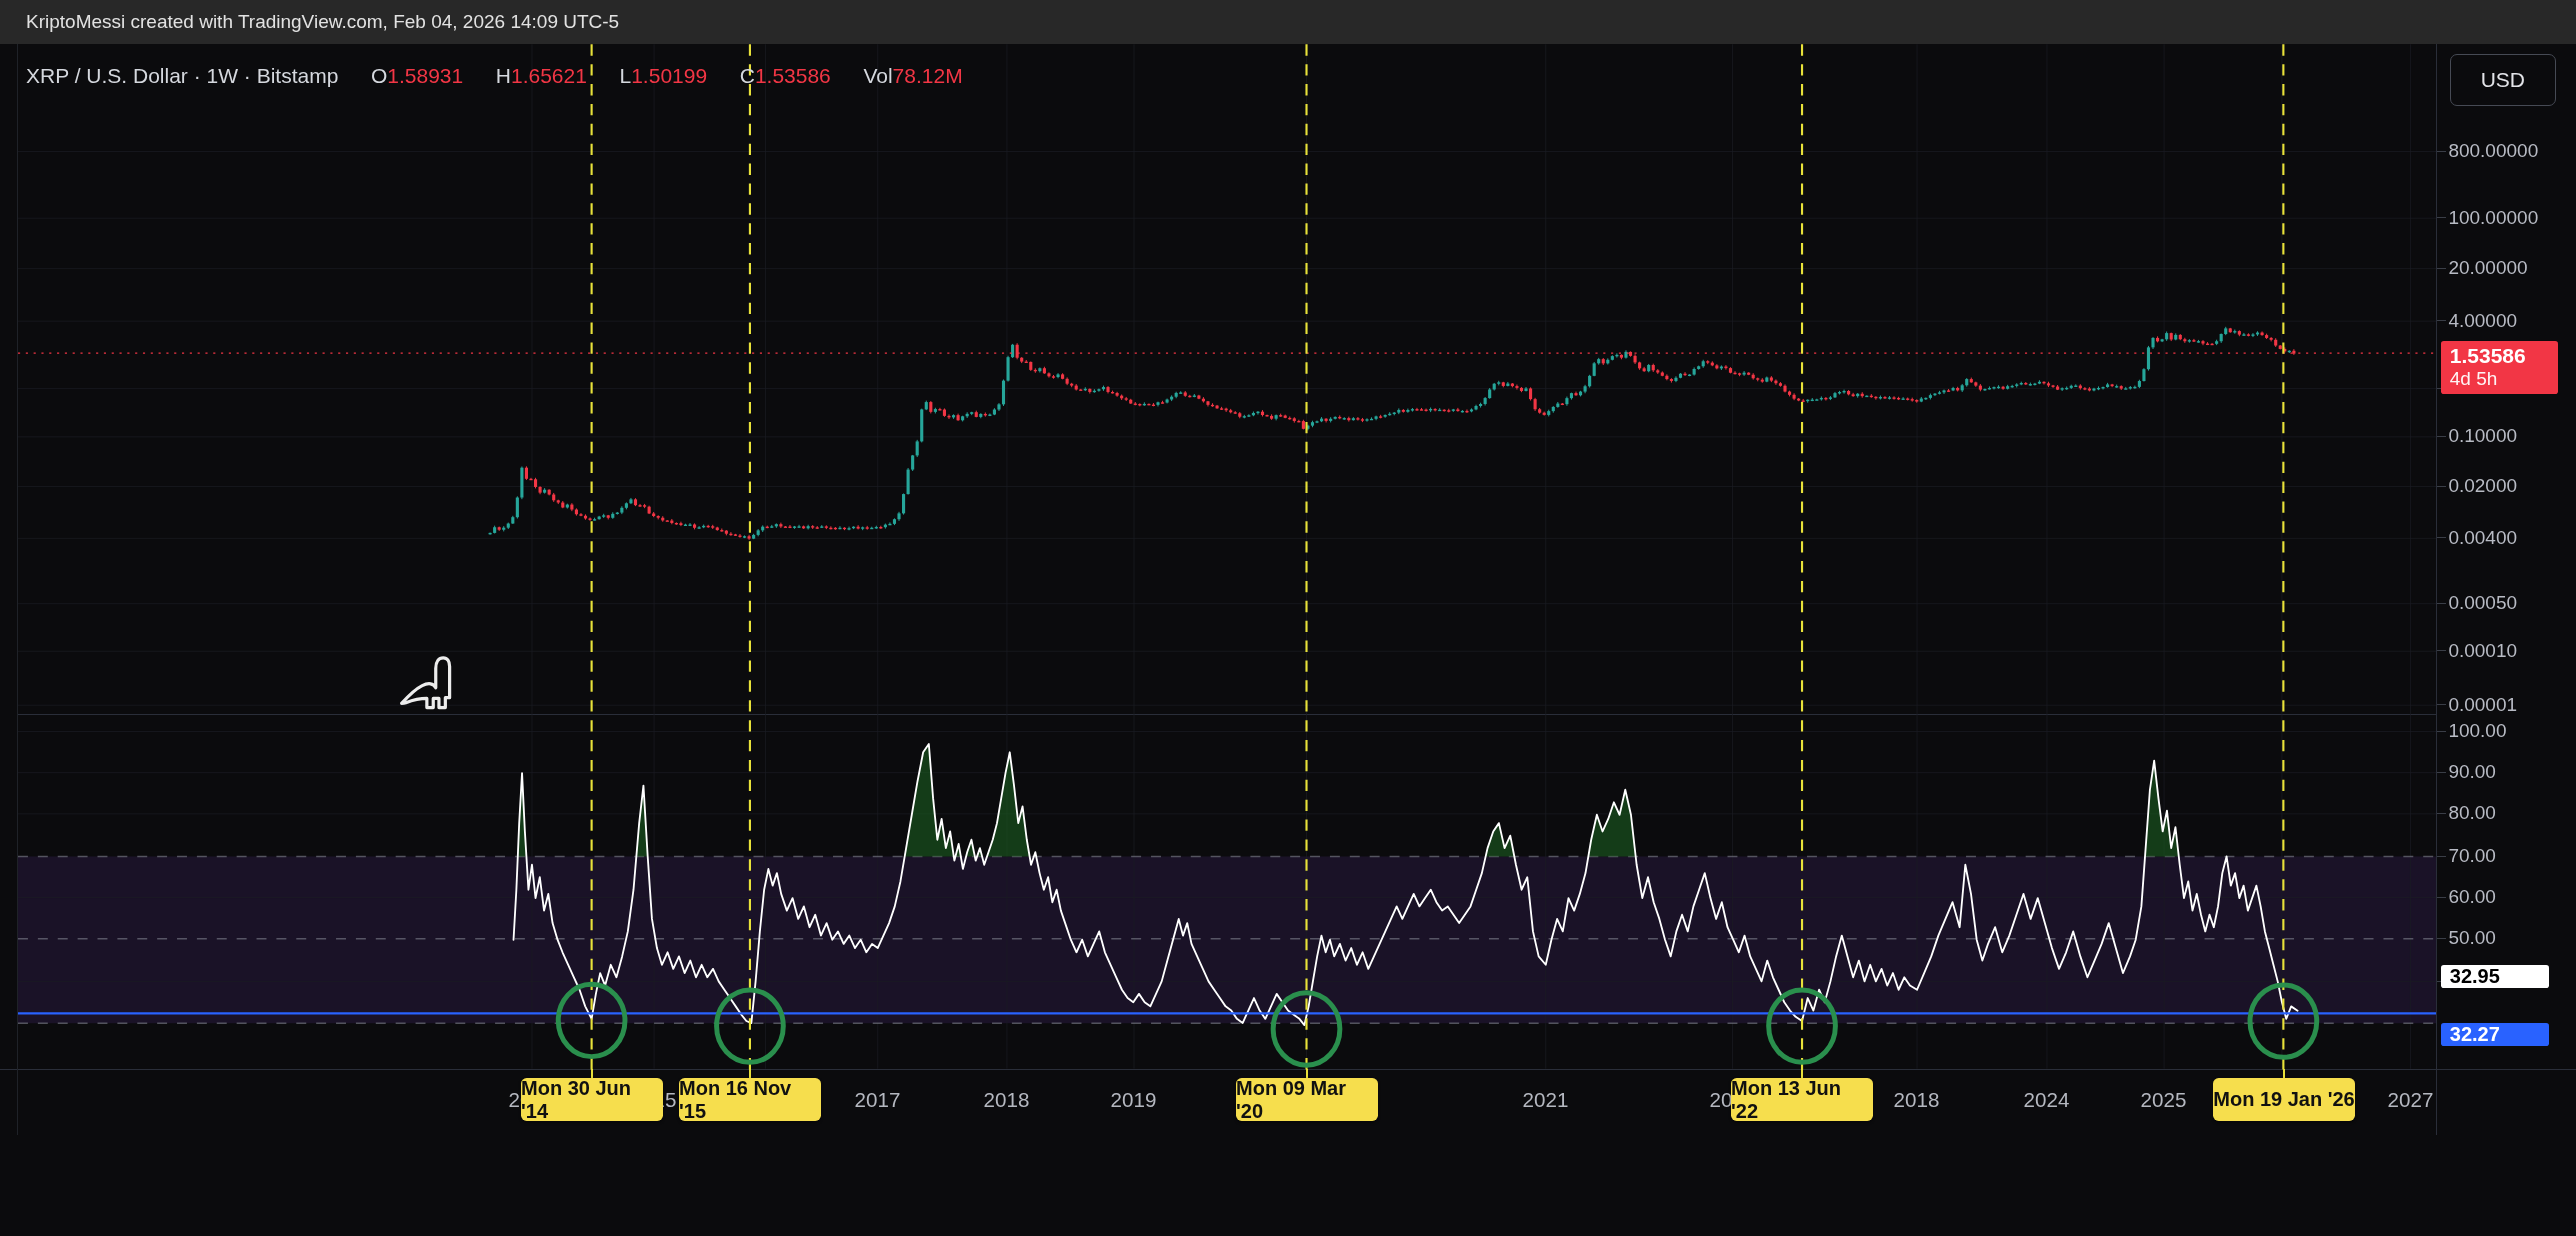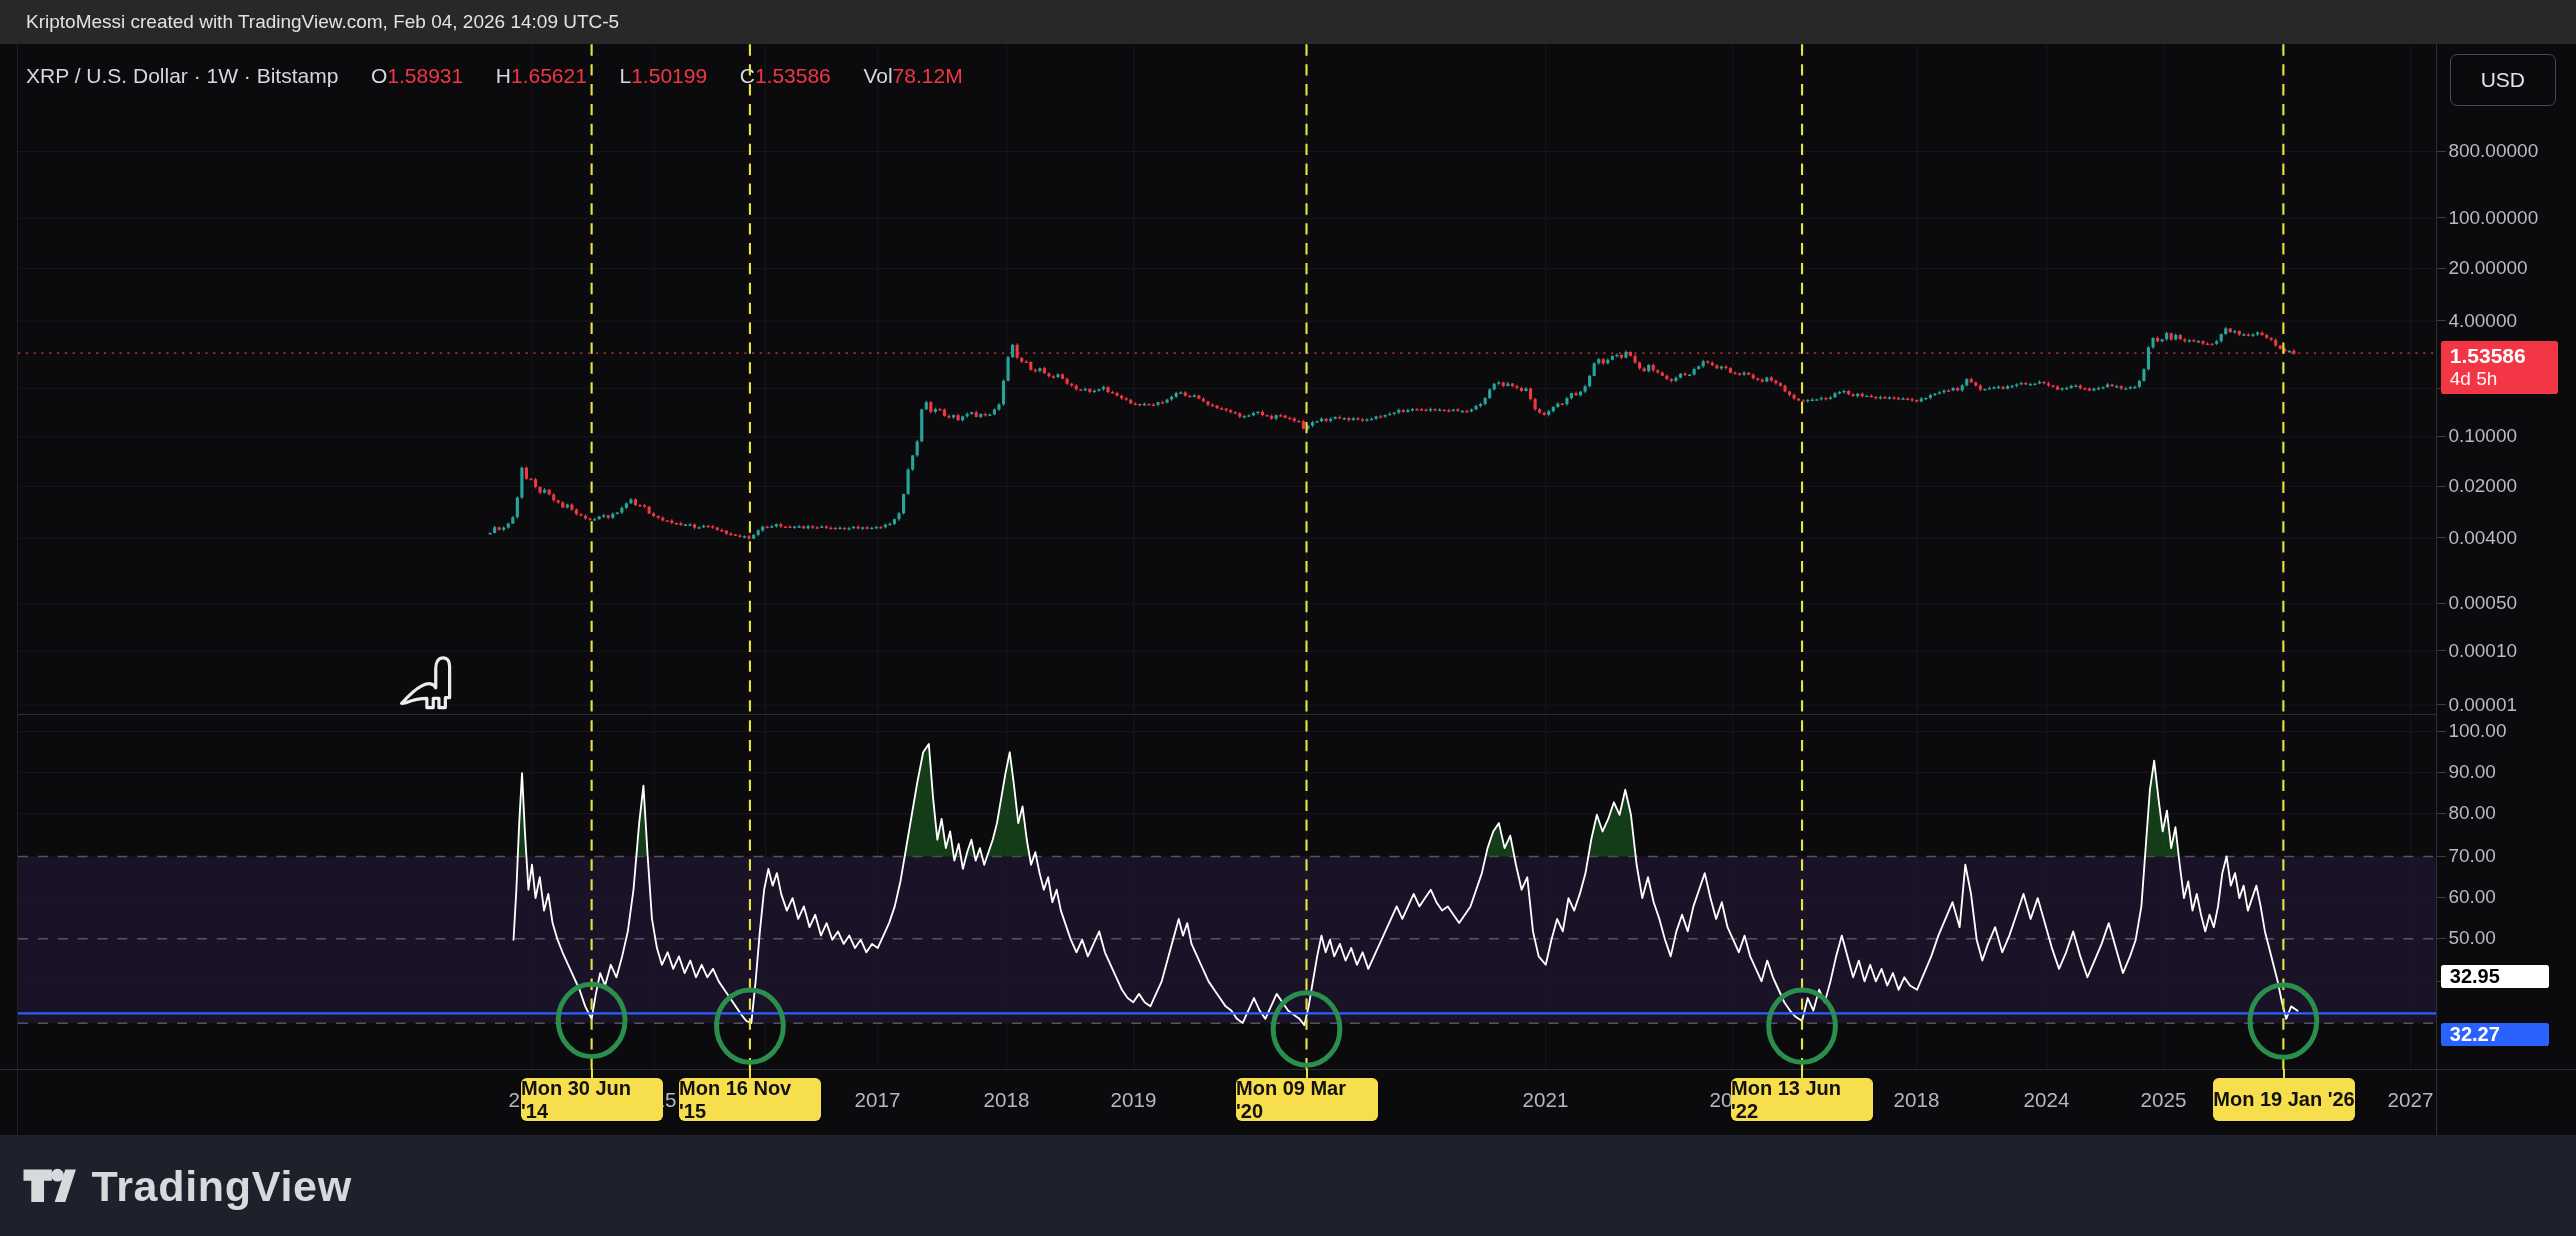--- a/index.html
+++ b/index.html
@@ -1001,25 +1001,15 @@
       <div class="marker-box" style="left: 1784px;">Mon 13 Jun '22</div>
       <div class="marker-tick" style="left: 2266px;"></div>
       <div class="marker-box" style="left: 2266px;">Mon 19 Jan '26</div>
     </div>
 
   <div class="abs vline" style="left:2436px;top:44px;height:1091px;"></div>
   <div class="abs hline" style="left:0px;top:1069px;width:2576px;"></div>
   <div class="abs hline" style="left:18px;top:714px;width:2418px;"></div>
   <div class="abs vline" style="left:17px;top:44px;height:1091px;background:#1f2228;"></div>
 
-  <div class="abs" id="brand-bar">
-    <svg width="54" height="51" viewBox="0 0 76 72" style="margin-left:22px;">
-      <g fill="#d7d9dd">
-        <path d="M2,12 h40 v16 h-11 v30 h-18 v-30 h-11 z"></path>
-        <circle cx="50" cy="20" r="9"></circle>
-        <path d="M46,58 l15,-46 h15 l-15,46 z"></path>
-      </g>
-    </svg>
-    <span id="brand-text">TradingView</span>
-  </div>
 
 </div>
 
 
 </body></html>

